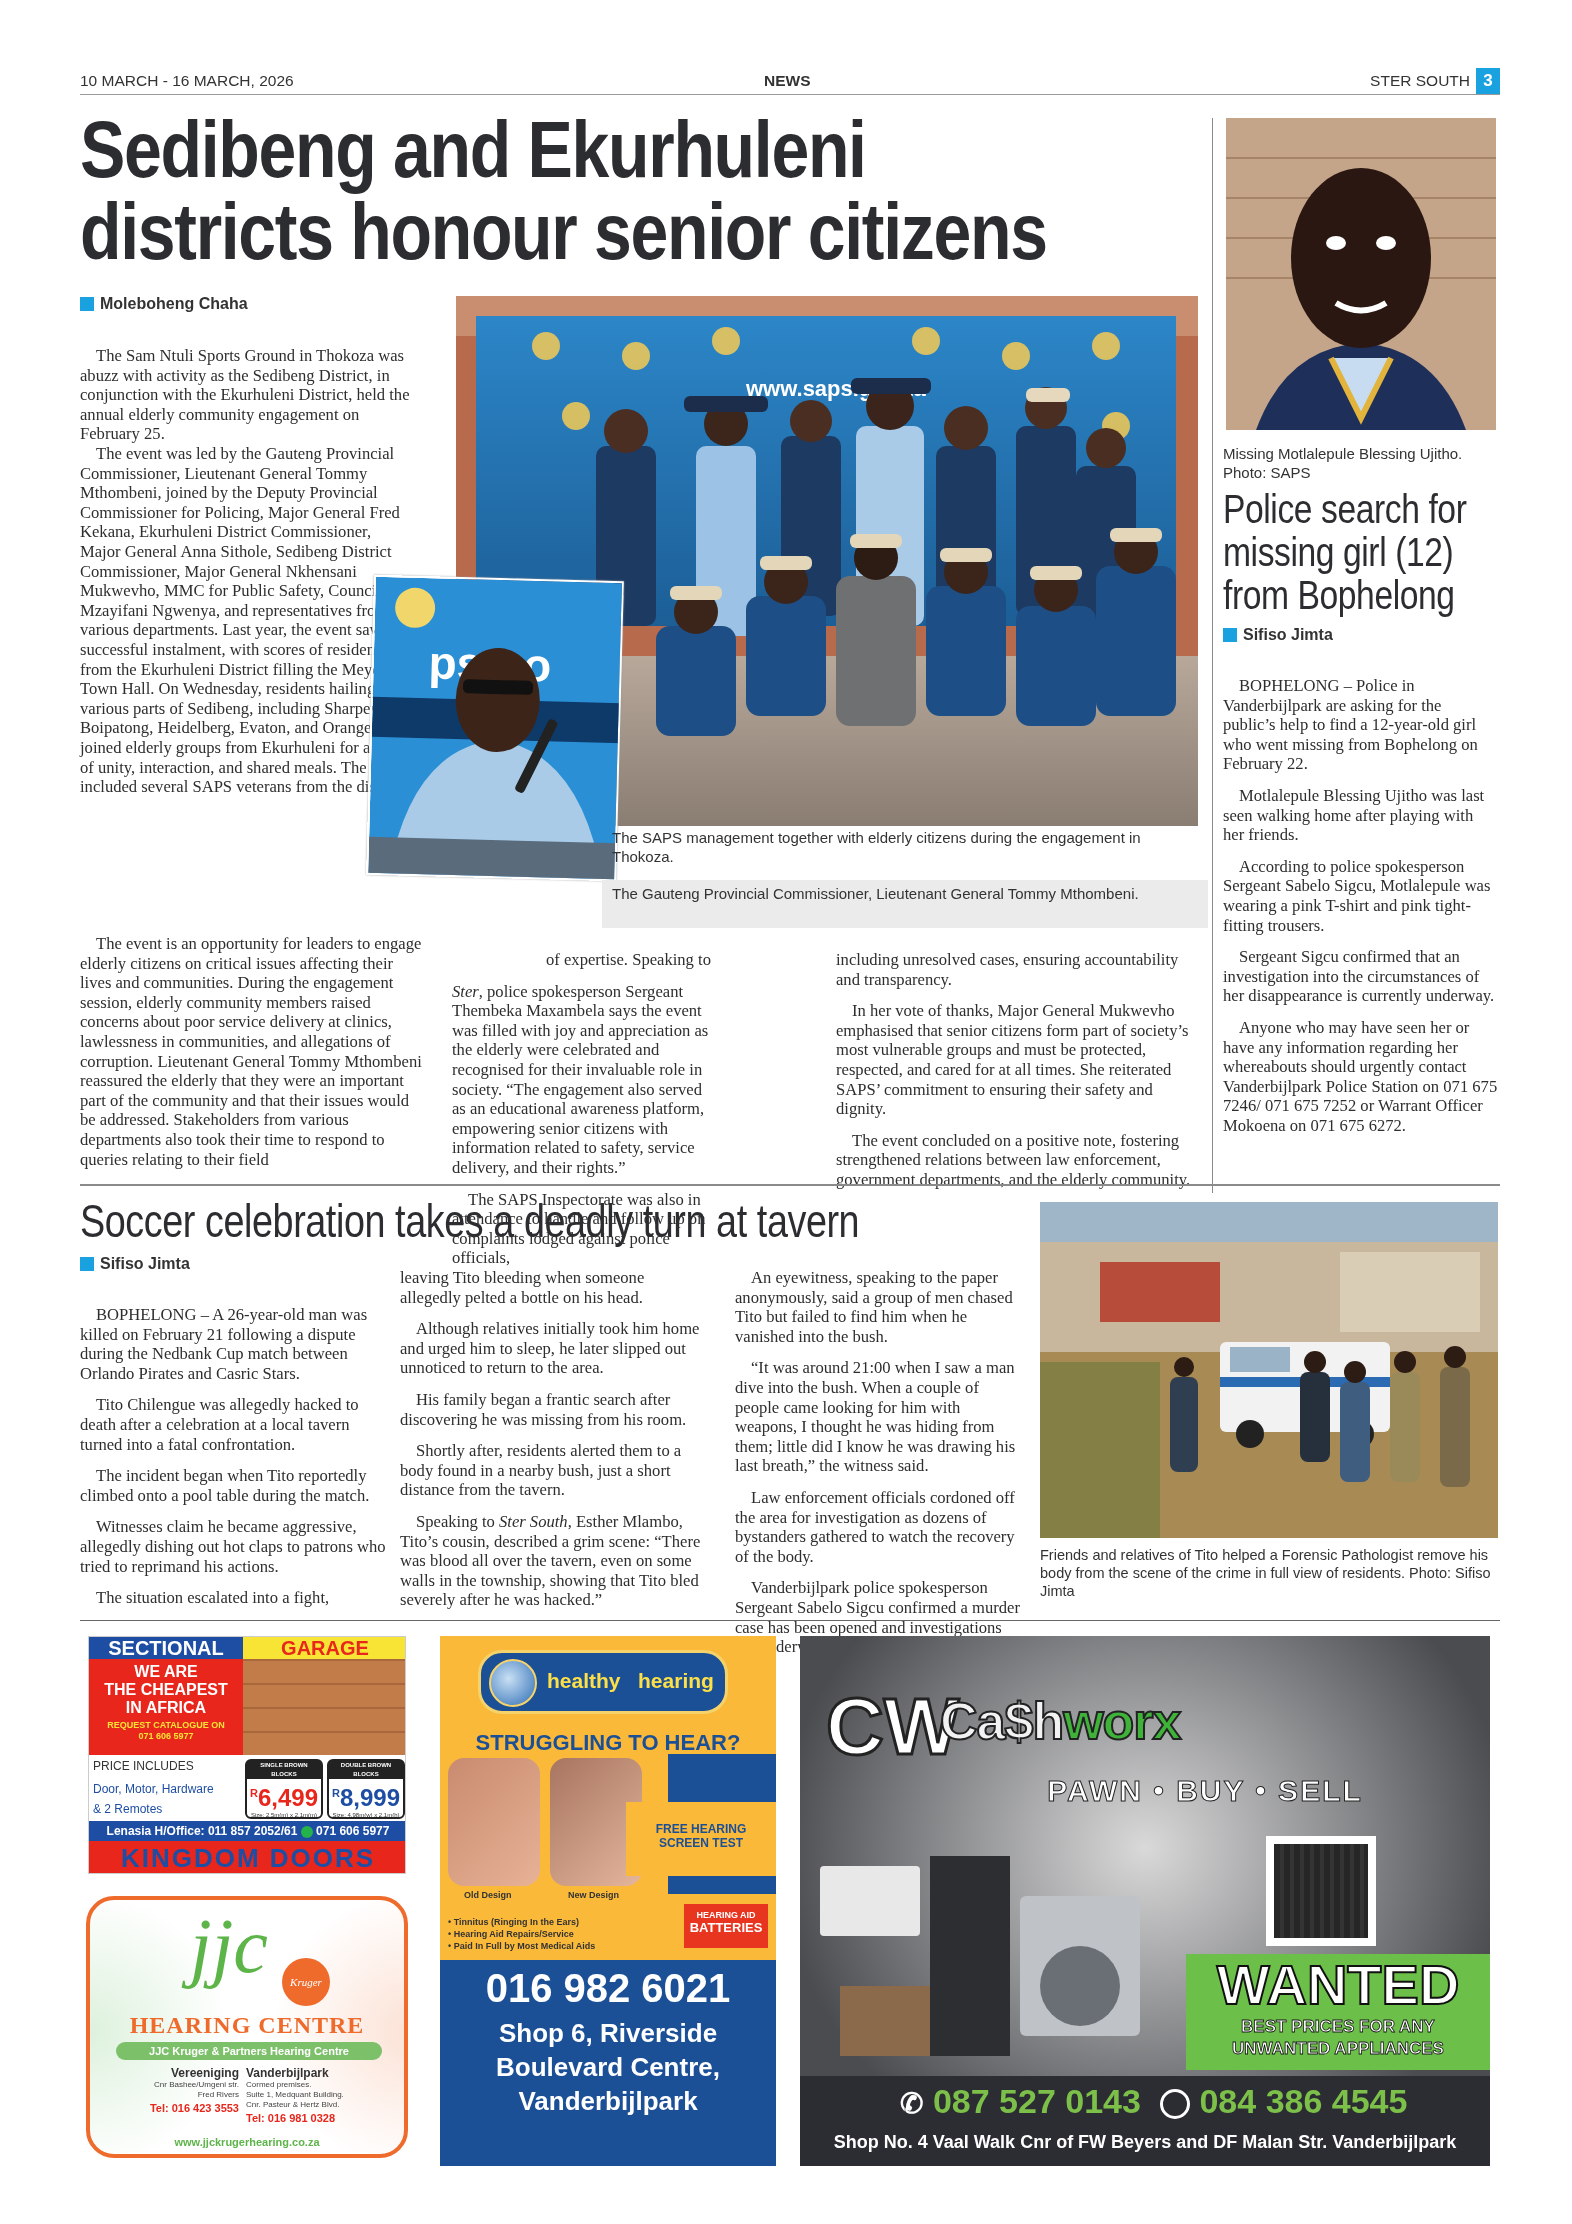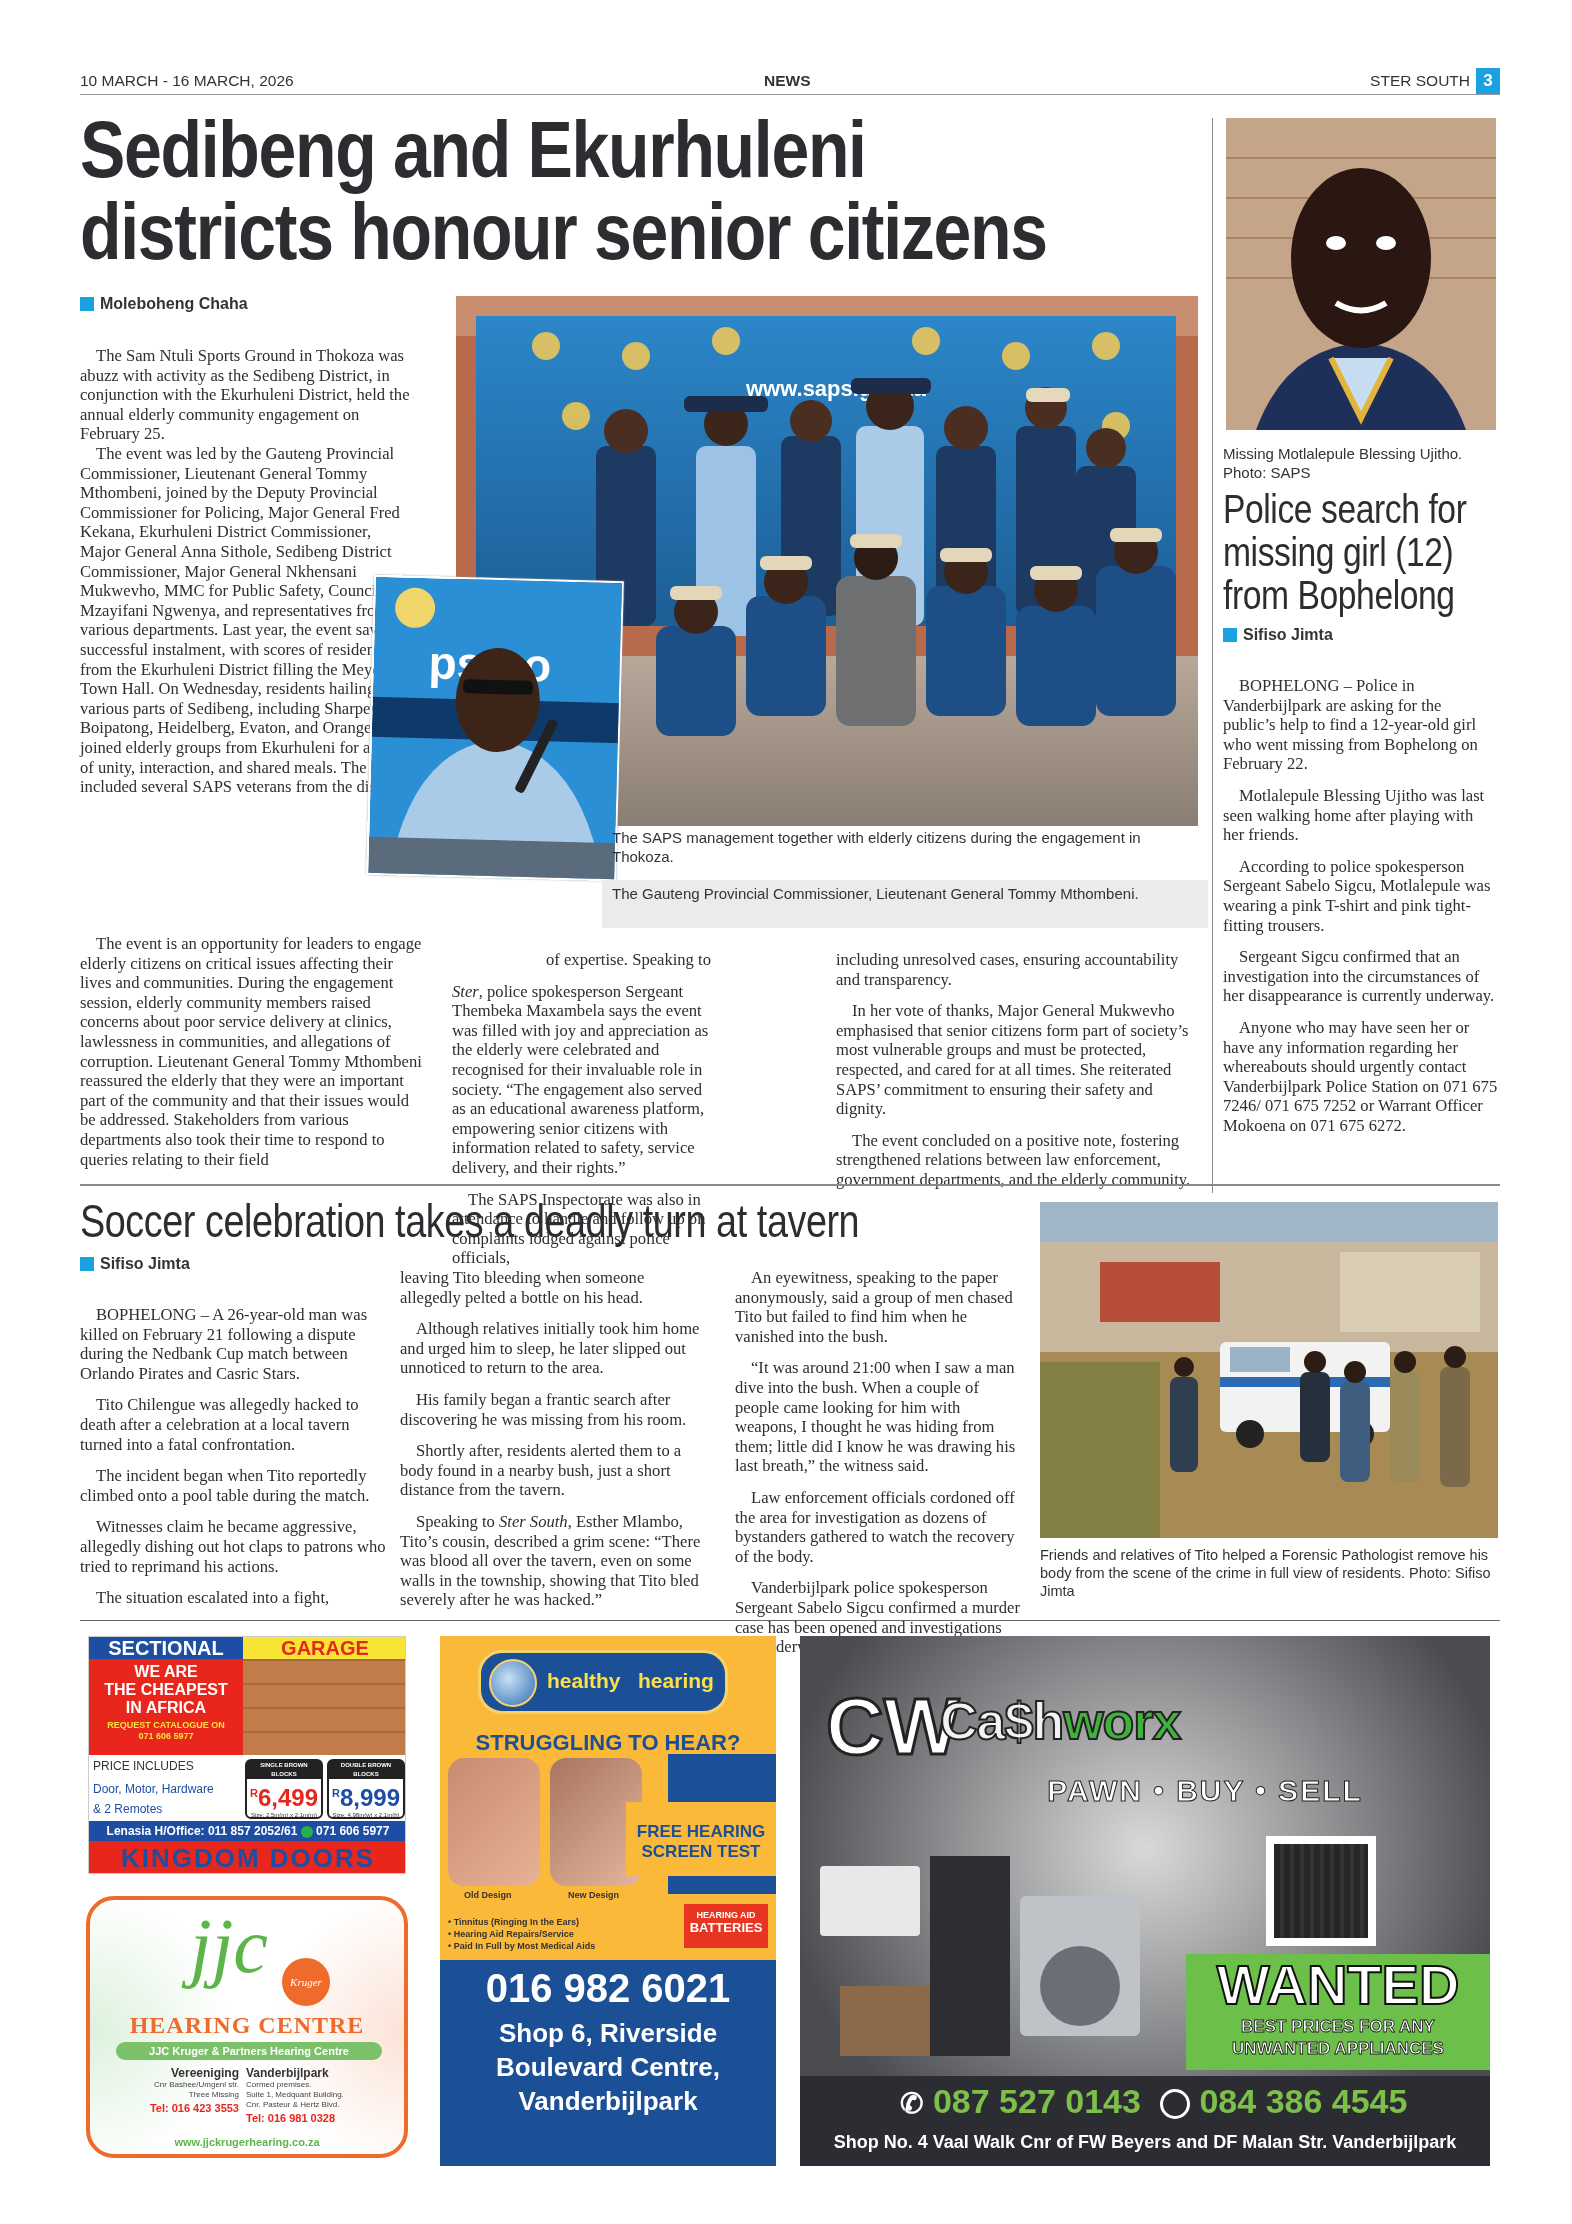--- a/index.html
+++ b/index.html
@@ -305,21 +305,21 @@
 
 <div class="abs ad" style="top:1896px;left:86px;width:322px;height:262px;border:4px solid #ee6b2c;border-radius:28px;background:#fff;">
   <div class="abs" style="top:0;left:0;width:322px;height:262px;background:radial-gradient(circle at 0% 50%,rgba(120,200,120,0.25),transparent 40%),radial-gradient(circle at 100% 50%,rgba(238,107,44,0.2),transparent 40%);"></div>
   <div class="abs" style="top:6px;left:100px;font-family:'Liberation Serif',serif;font-style:italic;font-size:78px;line-height:80px;color:#5db54a;">jjc</div>
   <div class="abs" style="top:58px;left:192px;width:48px;height:48px;border-radius:50%;background:#ee6b2c;color:#fff;font-family:'Liberation Serif',serif;font-style:italic;font-size:11px;line-height:48px;text-align:center;">Kruger</div>
   <div class="abs" style="top:112px;left:0;width:314px;text-align:center;font-family:'Liberation Serif',serif;font-size:24px;font-weight:bold;color:#ee6b2c;letter-spacing:1px;">HEARING CENTRE</div>
   <div class="abs sans" style="top:142px;left:26px;width:266px;height:18px;border-radius:9px;background:#7cc16a;color:#fff;font-weight:bold;font-size:11px;line-height:18px;text-align:center;">JJC Kruger &amp; Partners Hearing Centre</div>
   <div class="abs sans" style="top:166px;left:14px;width:135px;text-align:right;">
     <div style="font-weight:bold;font-size:12px;color:#333;">Vereeniging</div>
     <div style="font-size:8px;color:#444;line-height:10px;">Cnr Bashee/Umgeni str.</div>
-    <div style="font-size:8px;color:#444;line-height:10px;">Three Missing</div>
+    <div style="font-size:8px;color:#444;line-height:10px;">Fred Rivers</div>
     <div style="font-weight:bold;font-size:11px;color:#e8261c;margin-top:2px;">Tel: 016 423 3553</div>
   </div>
   <div class="abs sans" style="top:166px;left:156px;width:160px;">
     <div style="font-weight:bold;font-size:12px;color:#333;">Vanderbijlpark</div>
     <div style="font-size:8px;color:#444;line-height:10px;">Cormed premises.</div>
     <div style="font-size:8px;color:#444;line-height:10px;">Suite 1, Medquant Building.</div>
     <div style="font-size:8px;color:#444;line-height:10px;">Cnr. Pasteur &amp; Hertz Blvd.</div>
     <div style="font-weight:bold;font-size:11px;color:#e8261c;margin-top:2px;">Tel: 016 981 0328</div>
   </div>
   <div class="abs sans" style="top:236px;left:0;width:314px;text-align:center;font-weight:bold;font-size:11px;color:#5db54a;">www.jjckrugerhearing.co.za</div>
@@ -329,21 +329,21 @@
   <div class="abs" style="top:14px;left:38px;width:250px;height:64px;border-radius:24px;background:#1b4f96;border:3px solid #f5d36a;">
     <div class="abs" style="top:6px;left:8px;width:48px;height:48px;border-radius:50%;background:radial-gradient(circle at 40% 40%,#c9e0f4,#2d6db5);border:2px solid #f5d36a;"></div>
     <div class="abs sans" style="top:16px;left:66px;font-weight:bold;font-size:21px;color:#fde047;white-space:pre;">healthy   hearing</div>
   </div>
   <div class="abs sans" style="top:94px;left:0;width:336px;text-align:center;font-weight:bold;font-size:22px;color:#1b4f96;">STRUGGLING TO HEAR?</div>
   <div class="abs" style="top:118px;left:228px;width:108px;height:140px;background:#1b4f96;"></div>
   <div class="abs" style="top:122px;left:8px;width:92px;height:128px;border-radius:16px;background:linear-gradient(135deg,#c98b6f,#e7b296);"></div>
   <div class="abs" style="top:122px;left:110px;width:92px;height:128px;border-radius:16px;background:linear-gradient(135deg,#a87560,#e4b69c);"></div>
   <div class="abs sans" style="top:254px;left:24px;font-size:9px;font-weight:bold;color:#333;">Old Design</div>
   <div class="abs sans" style="top:254px;left:128px;font-size:9px;font-weight:bold;color:#333;">New Design</div>
-  <div class="abs sans" style="top:166px;left:186px;width:150px;height:74px;background:#fbb93a;text-align:center;font-weight:bold;color:#1b4f96;font-size:17px;padding-top:20px;">
+  <div class="abs sans" style="top:166px;left:186px;width:150px;height:74px;background:#fbb93a;text-align:center;font-weight:bold;color:#1b4f96;font-size:12px;padding-top:20px;">
     <div>FREE HEARING</div>
     <div>SCREEN TEST</div>
   </div>
   <div class="abs sans" style="top:268px;left:244px;width:84px;height:44px;background:#e8351f;color:#fff;text-align:center;font-weight:bold;">
     <div style="font-size:9px;margin-top:6px;">HEARING AID</div>
     <div style="font-size:13px;">BATTERIES</div>
   </div>
   <div class="abs sans" style="top:280px;left:8px;font-weight:bold;font-size:9px;line-height:12px;color:#333;">
     <div>• Tinnitus (Ringing In the Ears)</div>
     <div>• Hearing Aid Repairs/Service</div>

